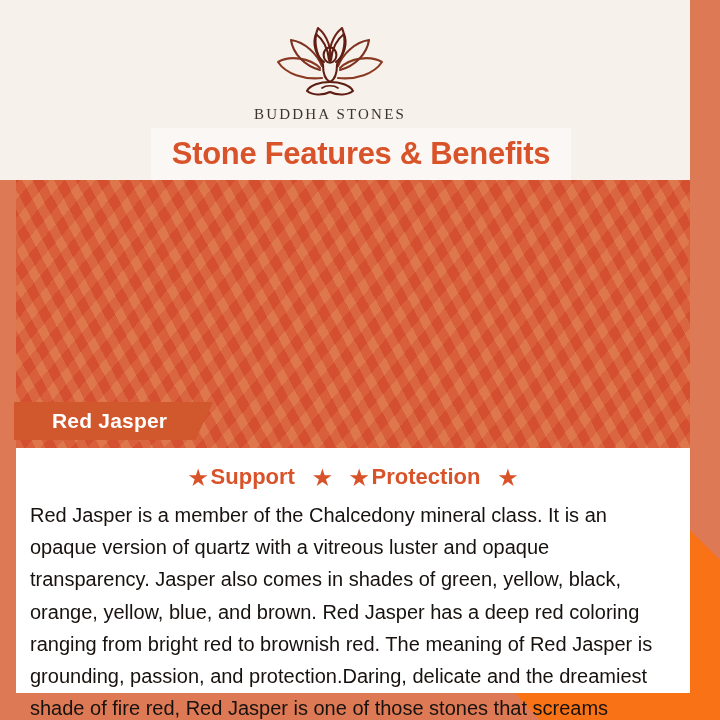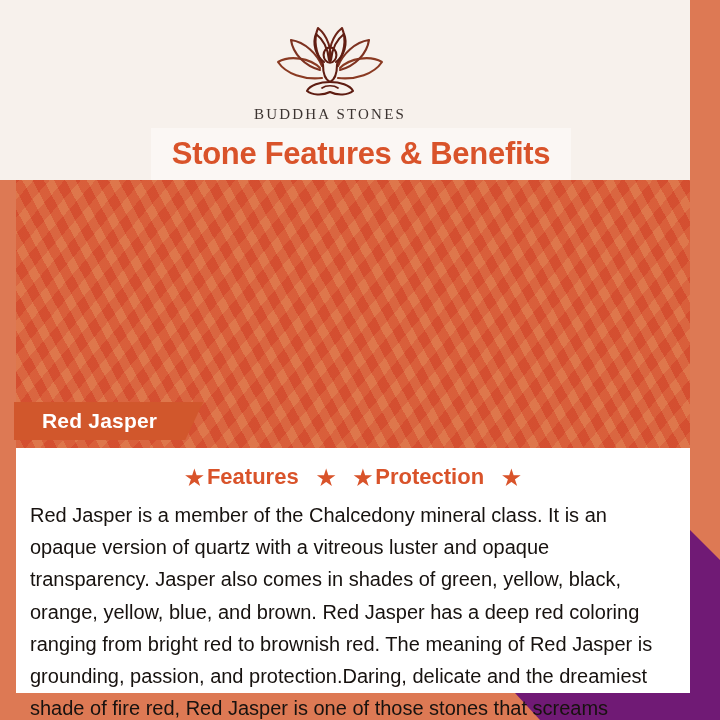--- a/index.html
+++ b/index.html
@@ -9,21 +9,21 @@
   }
   body {
     font-family: "Liberation Sans", sans-serif;
   }
 
   #page {
     position: relative;
     width: 720px;
     height: 720px;
     overflow: hidden;
-    background: #701a75;
+    background: #f97316;
   }
 
   
   .orange-top {
     position: absolute;
     top: 0; left: 0;
     width: 720px; height: 25px;
     background: #dd7954;
     clip-path: polygon(145px 0, 720px 0, 720px 25px, 170px 25px);
     z-index: 2;
@@ -149,21 +149,21 @@
       repeating-linear-gradient(62deg, rgba(255,255,255,0.14) 0 9px, rgba(140,45,25,0.16) 9px 19px),
       repeating-linear-gradient(-48deg, rgba(255,235,228,0.13) 0 11px, rgba(120,38,20,0.12) 11px 23px);
     mix-blend-mode: overlay;
     pointer-events: none;
   }
 
   .stone-label {
     position: absolute;
     left: 14px; top: 402px;
     height: 38px;
-    padding: 0 46px 0 28px;
+    padding: 0 46px 0 38px;
     display: flex;
     align-items: center;
     background: #d1572c;
     clip-path: polygon(0 0, 100% 0, calc(100% - 18px) 100%, 0 100%);
     z-index: 4;
   }
   .stone-label-text {
     color: #ffffff;
     font-size: 21px;
     font-weight: bold;
@@ -252,21 +252,21 @@
   </div>
 
   <div class="stone-label">
     <span class="stone-label-text">Red Jasper</span>
   </div>
 
   <div class="body-panel">
     <div class="benefits">
       <div class="benefit">
         <span class="star">★</span>
-        <span>Features</span>
+        <span>Support</span>
       </div>
       <div class="benefit">
         <span class="star">★</span>
       </div>
       <div class="benefit">
         <span class="star">★</span>
         <span>Protection</span>
       </div>
       <div class="benefit">
         <span class="star">★</span>

